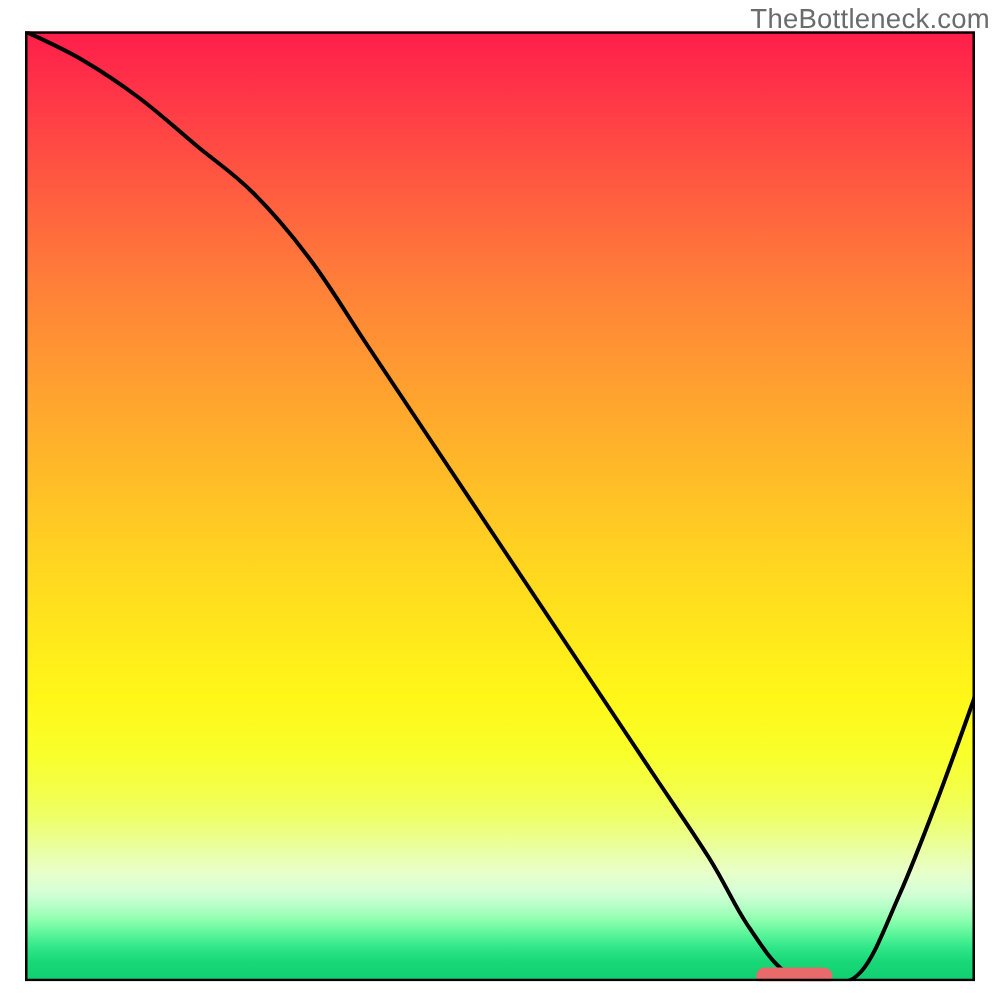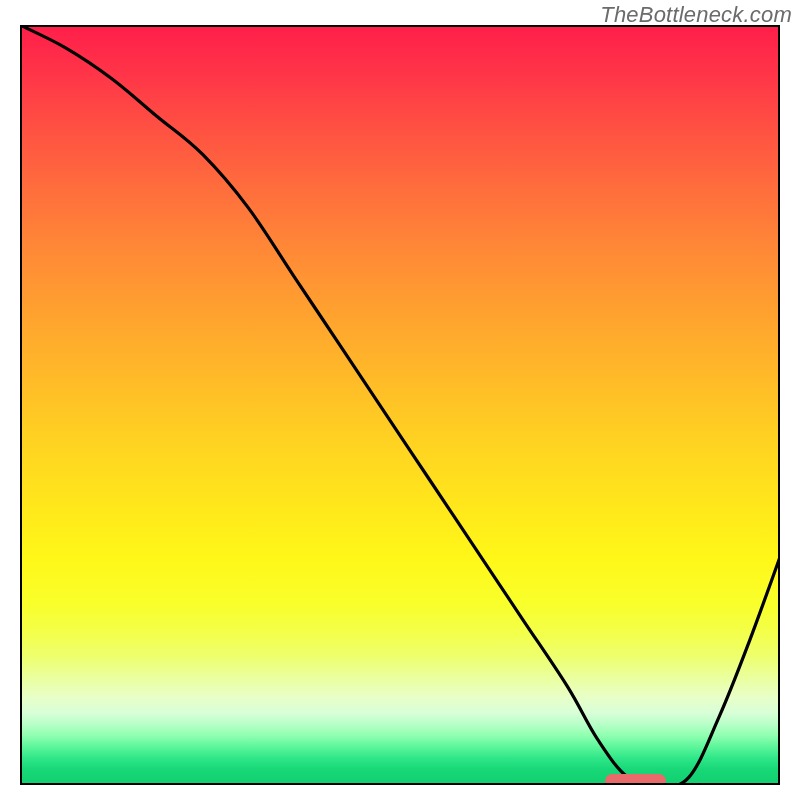--- a/index.html
+++ b/index.html
@@ -17,21 +17,20 @@
   }
   .watermark {
     position: absolute;
     top: 2px;
     right: 8px;
     color: #6b6b6b;
     font-size: 22px;
     font-weight: 400;
     letter-spacing: 0.2px;
     z-index: 5;
-    font-style: italic;
   }
   .plot-area {
     position: absolute;
     left: 20px;
     top: 25px;
     width: 760px;
     height: 760px;
     overflow: hidden;
   }
   .gradient {

